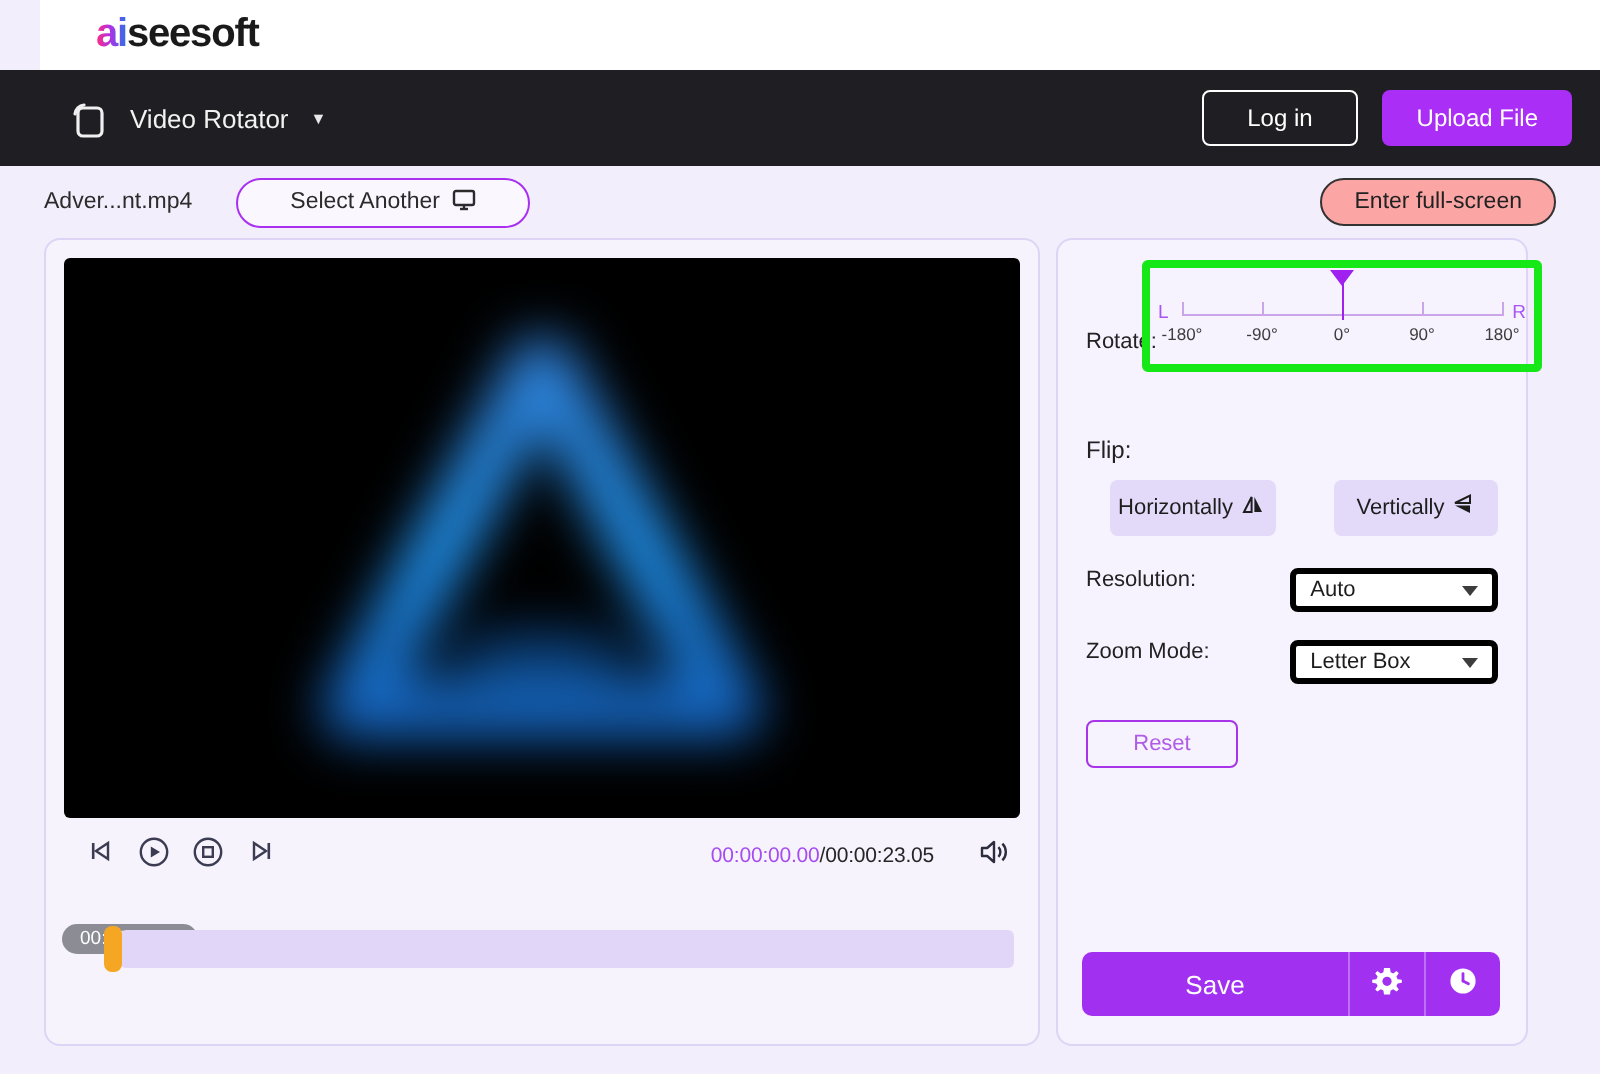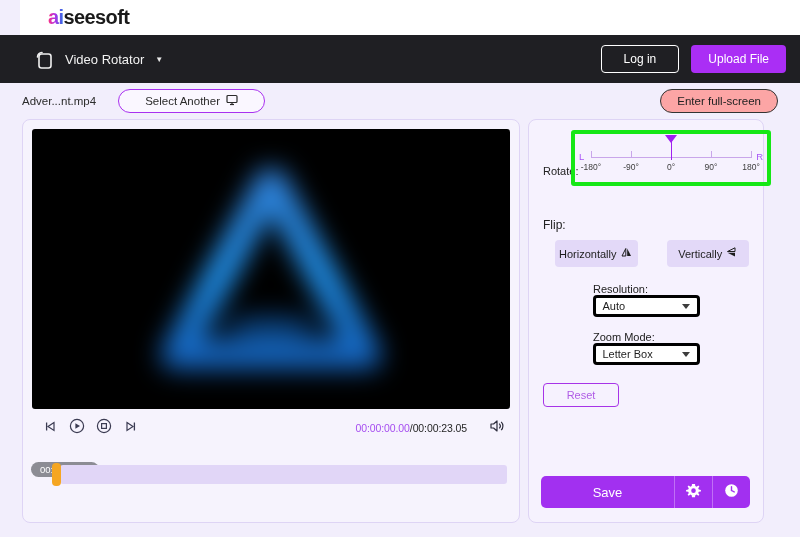--- a/index.html
+++ b/index.html
@@ -234,21 +234,21 @@
   .flip-btns { display: flex; gap: 17px; margin-bottom: 16px; }
   .flip-btn {
     background: #e3d9f8; border: none; border-radius: 4px;
     font-size: 11px; color: #1d1d1d;
     padding: 6px 0; width: 85px;
     display: flex; align-items: center; justify-content: center; gap: 4px;
     cursor: pointer;
     margin-left: 12px;
   }
 
-  .sel-row { display: flex; align-items: center; margin-bottom: 14px; flex-direction: column; }
+  .sel-row { display: flex; align-items: flex-start; margin-bottom: 14px; }
   .sel-label { font-size: 11px; color: #222; width: 106px; }
   .select-box {
     width: 107px; height: 22px;
     background: #ffffff; border: 3px solid #000000;
     border-radius: 4px;
     font-size: 11px; color: #1d1d1d;
     display: flex; align-items: center;
     padding: 0 7px; position: relative;
     cursor: pointer;
   }

